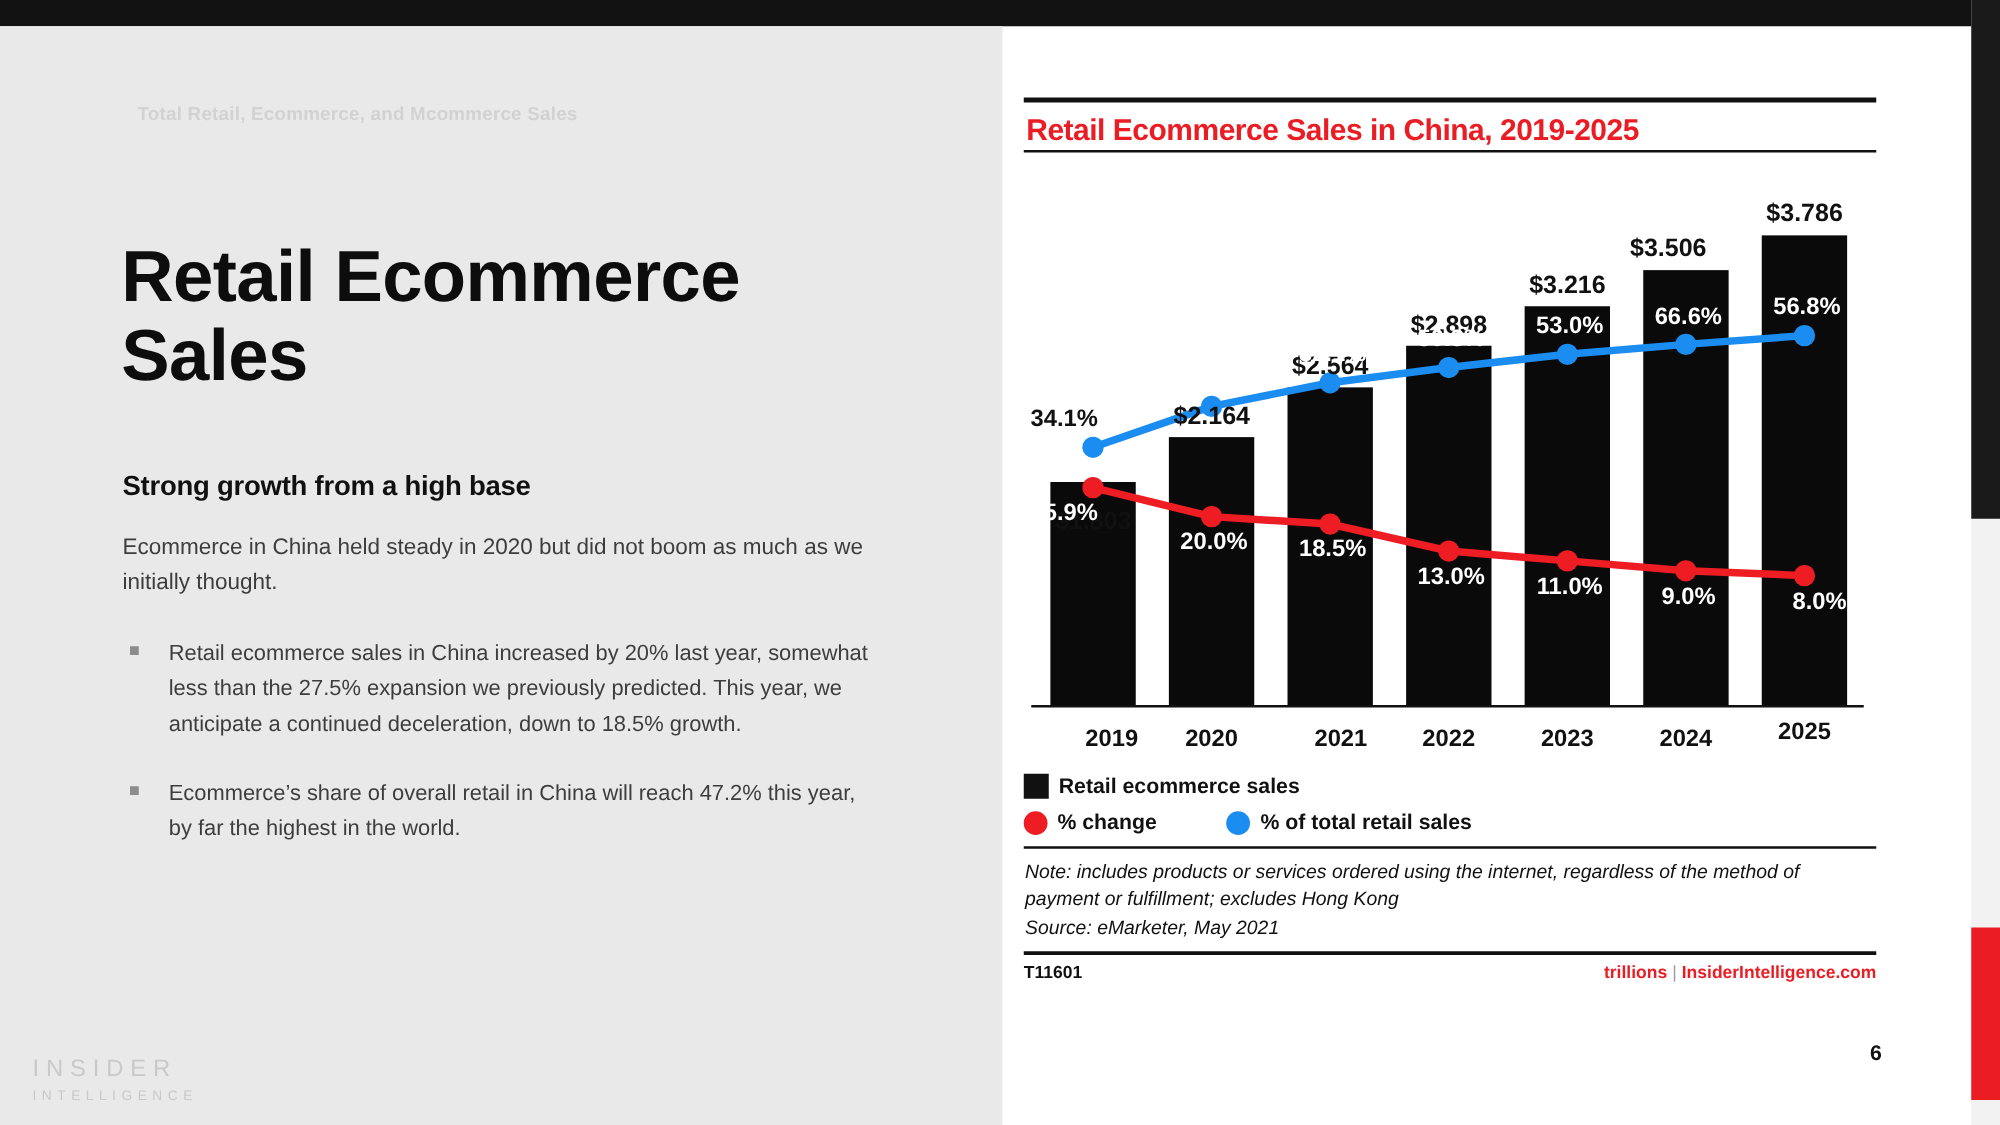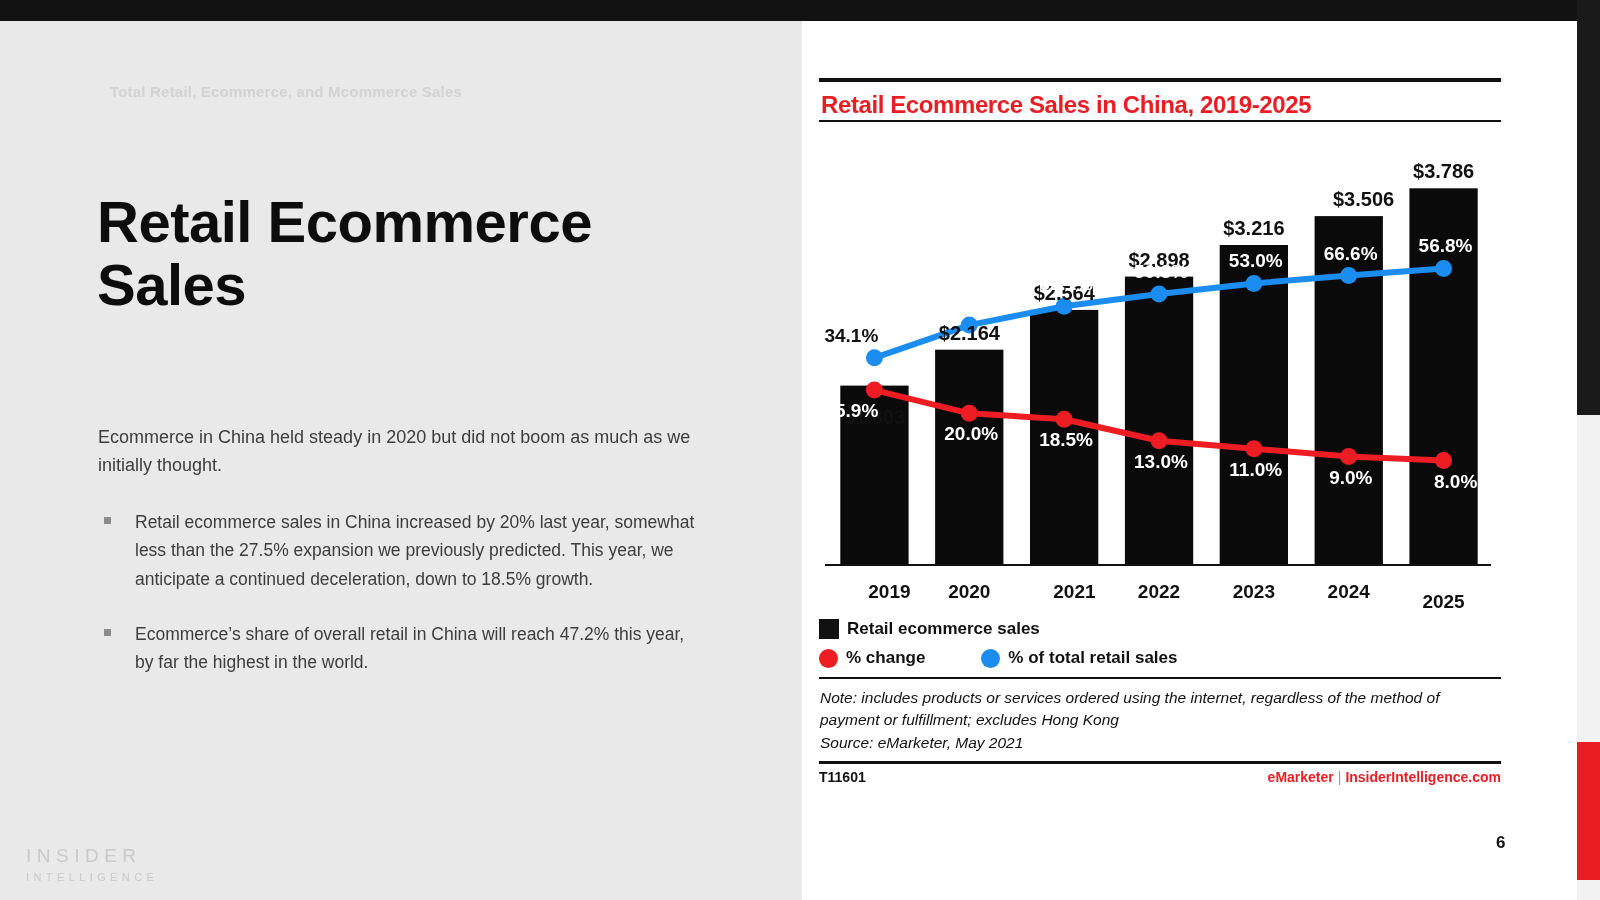--- a/index.html
+++ b/index.html
@@ -107,20 +107,21 @@
   <div class="topbar"></div>
 
   <div class="rightcol">
     <div class="dark"></div>
     <div class="red"></div>
   </div>
 
   <div class="leftpanel">
     <div class="eyebrow">Total Retail, Ecommerce, and Mcommerce Sales</div>
     <div class="bigtitle">Retail Ecommerce Sales</div>
+    <div class="subhead">Strong growth from a high base</div>
     <div class="lede">Ecommerce in China held steady in 2020 but did not boom as much as we initially thought.</div>
 
     <div class="bullets">
       <div class="bullet">
         <span class="sq"></span>
         <span>Retail ecommerce sales in China increased by 20% last year, somewhat less than the 27.5% expansion we previously predicted. This year, we anticipate a continued deceleration, down to 18.5% growth.</span>
       </div>
       <div class="bullet">
         <span class="sq"></span>
         <span>Ecommerce’s share of overall retail in China will reach 47.2% this year, by far the highest in the world.</span>
@@ -164,46 +165,46 @@
           <circle cx="340.0" cy="300.8" r="8.5" fill="#ee1c23"></circle>
           <circle cx="434.9" cy="308.7" r="8.5" fill="#ee1c23"></circle>
           <circle cx="529.7" cy="316.6" r="8.5" fill="#ee1c23"></circle>
           <circle cx="624.6" cy="320.5" r="8.5" fill="#ee1c23"></circle>
         </svg>
     <div class="lbl lbl-bar" style="top: 217.59px; left: 24.9286px; margin-top: 48px;">$1.803</div>
         <div class="lbl lbl-bar" style="top: 181.669px; left: 119.786px;">$2.164</div>
         <div class="lbl lbl-bar" style="top: 141.866px; left: 214.643px;">$2.564</div>
         <div class="lbl lbl-bar" style="top: 108.631px; left: 309.5px;">$2.898</div>
         <div class="lbl lbl-bar" style="top: 76.9881px; left: 404.357px;">$3.216</div>
-        <div class="lbl lbl-bar" style="top: 48.1314px; left: 514px;">$3.506</div>
+        <div class="lbl lbl-bar" style="top: 48.1314px; left: 485px;">$3.506</div>
         <div class="lbl lbl-bar" style="top: 20.2696px; left: 594.071px;">$3.786</div>
         <div class="lbl lbl-blue dark-on" style="top: 184.8px; left: 5.42857px;">34.1%</div>
         <div class="lbl lbl-blue" style="top: 152.135px; left: 125.286px;">42.4%</div>
         <div class="lbl lbl-blue" style="top: 133.245px; left: 220.143px;">32.1%</div>
         <div class="lbl lbl-blue" style="top: 121.045px; left: 315px;">50.3%</div>
         <div class="lbl lbl-blue" style="top: 110.419px; left: 409.857px;">53.0%</div>
         <div class="lbl lbl-blue" style="top: 102.548px; left: 504.714px;">66.6%</div>
         <div class="lbl lbl-blue" style="top: 95.4645px; left: 599.571px;">56.8%</div>
         <div class="lbl lbl-red" style="top: 260.071px; left: 5.42857px;">25.9%</div>
         <div class="lbl lbl-red" style="top: 283.29px; left: 125.286px;">20.0%</div>
         <div class="lbl lbl-red" style="top: 289.194px; left: 220.143px;">18.5%</div>
         <div class="lbl lbl-red" style="top: 310.839px; left: 315px;">13.0%</div>
         <div class="lbl lbl-red" style="top: 318.71px; left: 410.357px;">11.0%</div>
         <div class="lbl lbl-red" style="top: 326.581px; left: 510.214px;">9.0%</div>
         <div class="lbl lbl-red" style="top: 330.516px; left: 615px;">8.0%</div>
       </div>
 
     <div class="xaxis" id="xaxis">
         <div class="xtick" style="left: 23px; width: 94.8571px; top: 6px;">2019</div>
         <div class="xtick" style="left: 102.857px; width: 94.8571px; top: 6px;">2020</div>
-        <div class="xtick" style="left: 208px; width: 94.8571px; top: 6px;">2021</div>
+        <div class="xtick" style="left: 180px; width: 94.8571px; top: 6px; text-align: right;">2021</div>
         <div class="xtick" style="left: 292.571px; width: 94.8571px; top: 6px;">2022</div>
         <div class="xtick" style="left: 387.429px; width: 94.8571px; top: 6px;">2023</div>
         <div class="xtick" style="left: 482.286px; width: 94.8571px; top: 6px;">2024</div>
-        <div class="xtick" style="left: 577.143px; width: 94.8571px; top: 16px;">2025</div>
+        <div class="xtick" style="left: 577.143px; width: 94.8571px; top: 0;">2025</div>
       </div>
 
     <div class="legend">
       <div class="legrow">
         <div class="legitem">
           <span class="sw-sq"></span>
           <span class="leg-txt">Retail ecommerce sales</span>
         </div>
       </div>
       <div class="legrow">
@@ -221,19 +222,19 @@
     <div class="rule-thin" style="margin-top:8px;"></div>
     <div class="notes">
       <div>Note: includes products or services ordered using the internet, regardless of the method of payment or fulfillment; excludes Hong Kong</div>
       <div>Source: eMarketer, May 2021</div>
     </div>
     <div class="rule-med"></div>
 
     <div class="footrow">
       <span class="tcode">T11601</span>
       <span class="brand">
-        <span class="em">eMarketer</span><span class="pipe">|</span><span class="ii">InsiderIntelligence.com</span>
+        <span class="em">trillions</span><span class="pipe">|</span><span class="ii">InsiderIntelligence.com</span>
       </span>
     </div>
   </div>
 
   <div class="pageno">6</div>
 </div>
 
 </body></html>

